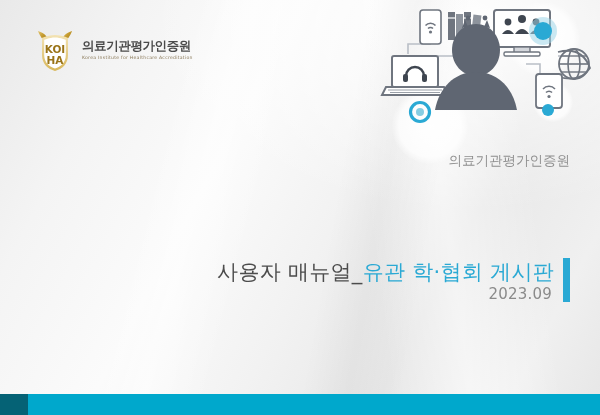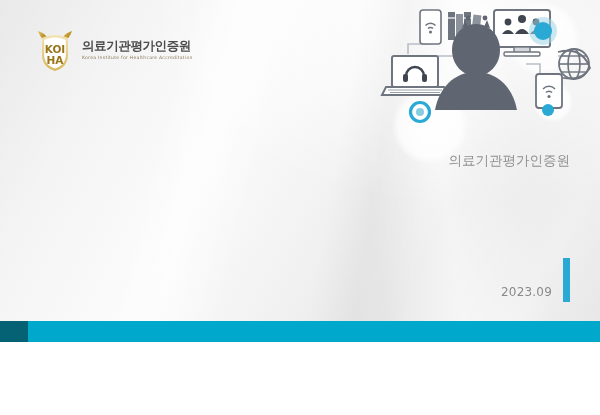--- a/index.html
+++ b/index.html
@@ -6,21 +6,21 @@
     margin: 0;
     padding: 0;
     background: #ffffff;
   }
   body {
     font-family: "DejaVu Sans", "Liberation Sans", sans-serif;
   }
   .slide {
     position: relative;
     width: 600px;
-    height: 342px;
+    height: 415px;
     overflow: hidden;
     background:
       radial-gradient(ellipse 520px 300px at 78% 6%, rgba(255,255,255,0.95) 0%, rgba(255,255,255,0.0) 62%),
       linear-gradient(118deg, #e9e9e9 0%, #f4f4f4 18%, #fbfbfb 37%, #f2f2f2 55%, #e8e8e8 72%, #f0f0f0 88%, #e6e6e6 100%);
   }
   
   .sheen {
     position: absolute;
     inset: 0;
     background:
@@ -109,21 +109,21 @@
     letter-spacing: 0.3px;
     text-align: right;
     white-space: nowrap;
   }
   .manual-dark { color: #4c4c4c; }
   .manual-accent { color: #2aa9d4; }
   .date {
     position: absolute;
     right: 48px;
     top: 285px;
-    font-size: 12px;
+    font-size: 15px;
     color: #8a8a8a;
     letter-spacing: 0.2px;
     text-align: right;
     white-space: nowrap;
   }
   .accent-bar {
     position: absolute;
     left: 563px;
     top: 258px;
     width: 7px;
@@ -280,19 +280,22 @@
         <circle cx="48" cy="118" r="4" fill="#86cde2"></circle>
       </g>
       <g>
         <circle cx="176" cy="116" r="6" fill="#2aa9d4"></circle>
       </g>
     </svg>
   </div>
 
   <div class="subtitle">의료기관평가인증원</div>
 
+  <div class="manual-line">
+    <span class="manual-dark">사용자 매뉴얼_</span><span class="manual-accent">유관 학·협회 게시판</span>
+  </div>
   <div class="date">2023.09</div>
   <div class="accent-bar"></div>
 
   <div class="footer">
     <div class="footer-cap"></div>
   </div>
 </div>
 
 </body></html>

